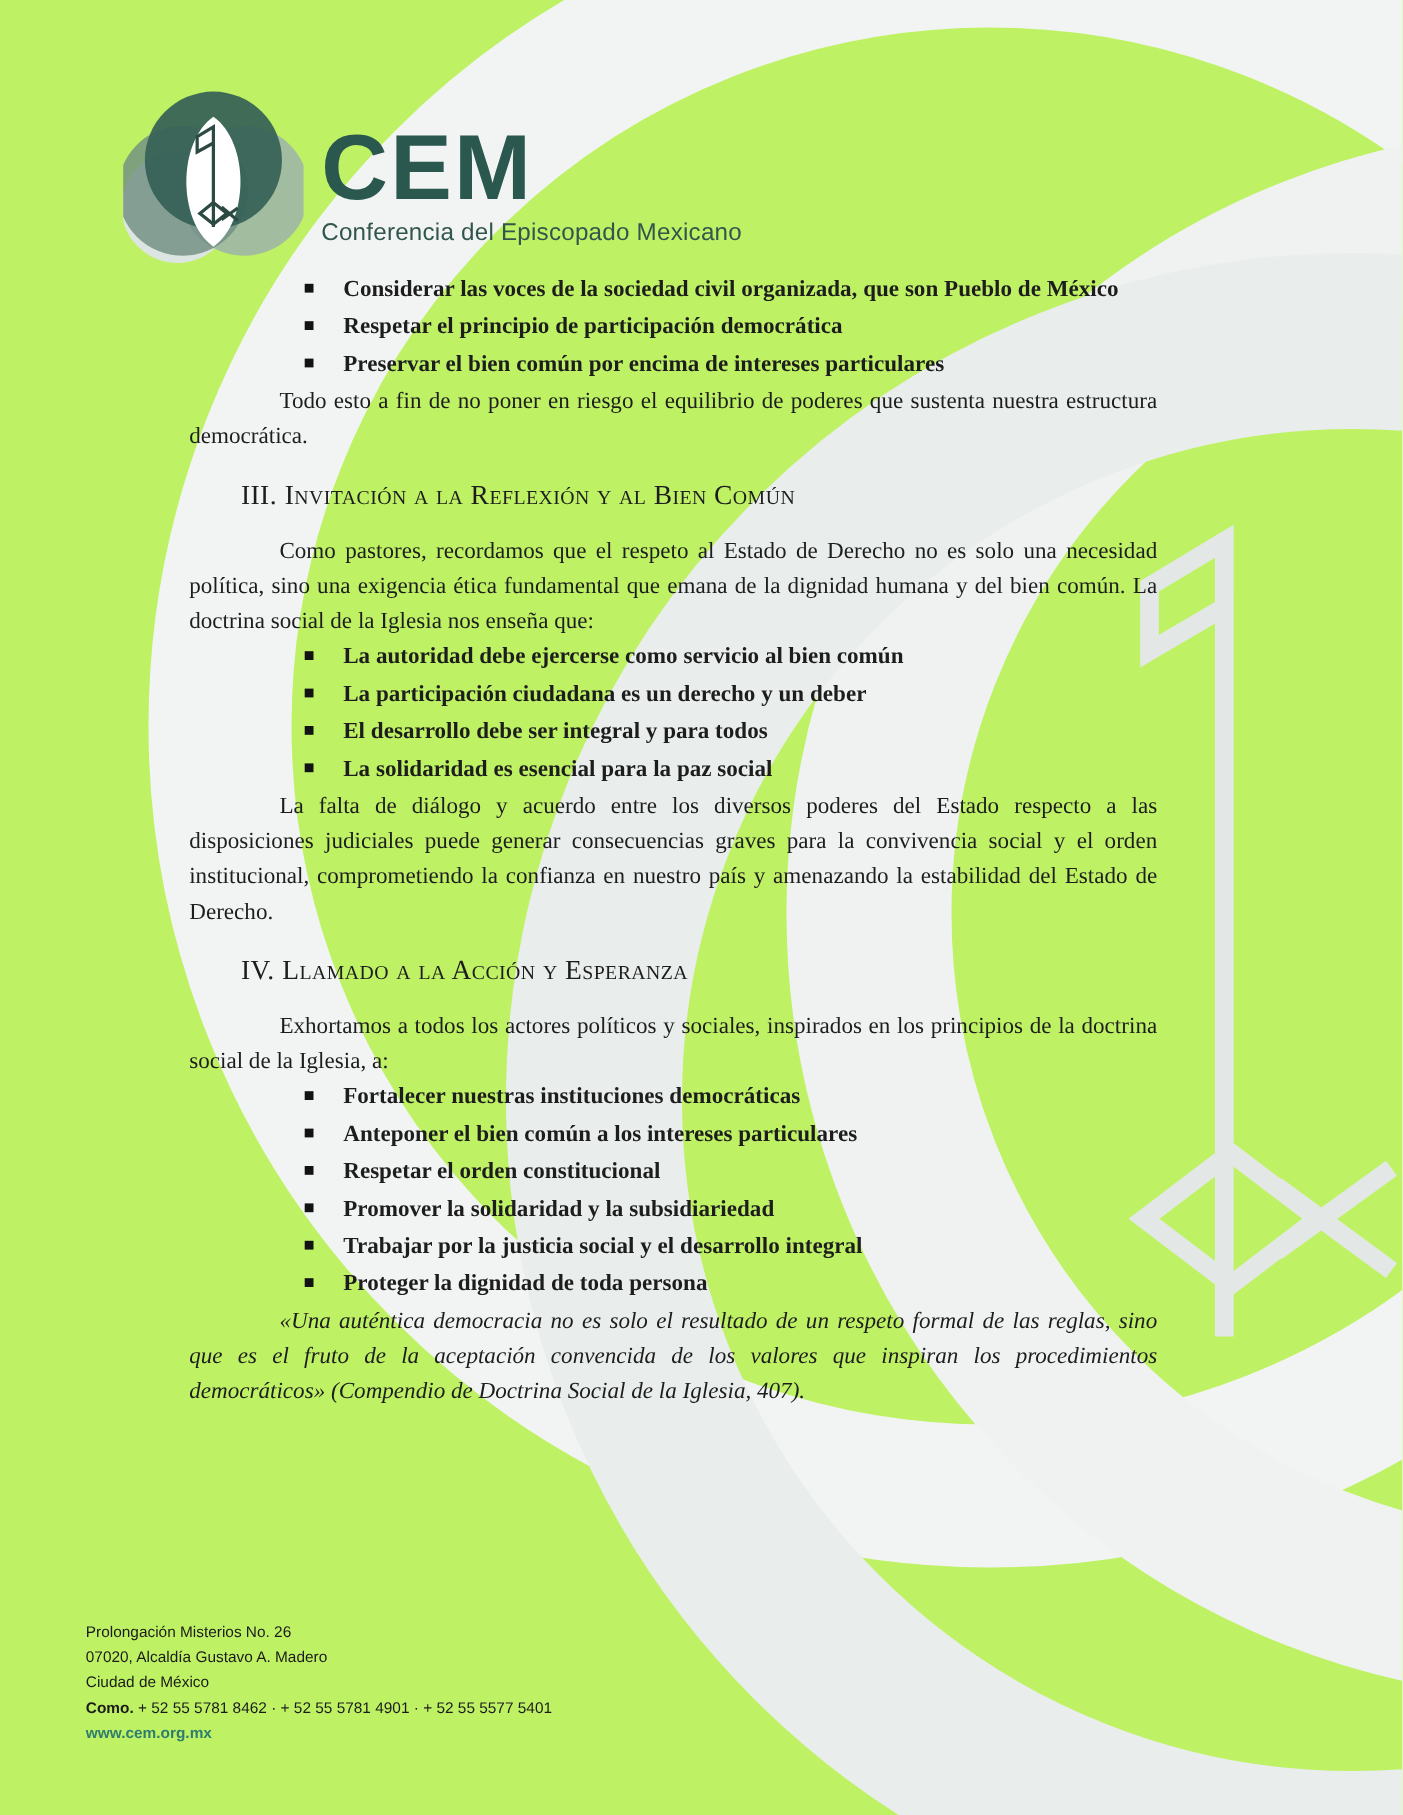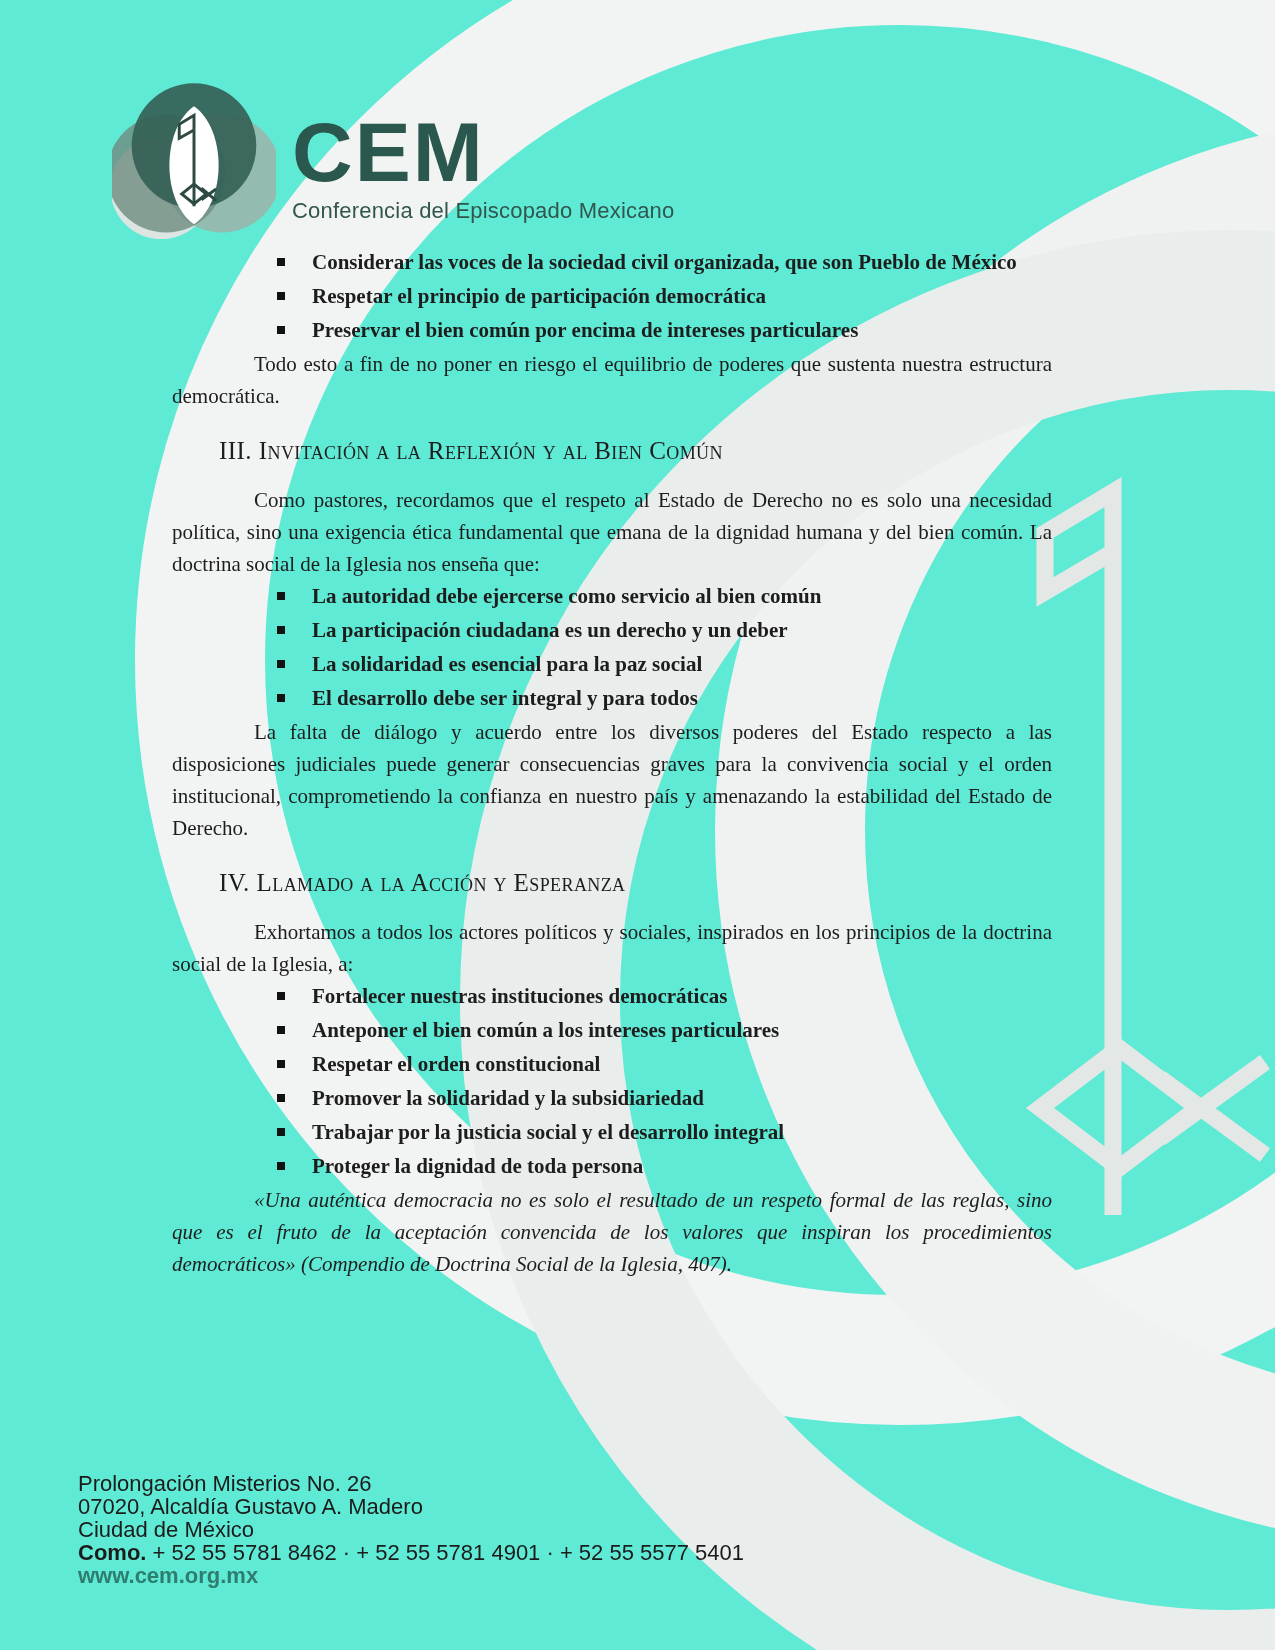--- a/index.html
+++ b/index.html
@@ -1,18 +1,18 @@
 <!DOCTYPE html>
 <html><head>
 <meta charset="utf-8">
 <style>
   html, body { margin:0; padding:0; background:#ffffff; }
   .page {
     position:relative; width:1275px; height:1650px;
-    background:#5eead4; overflow:hidden;
+    background:#bef264; overflow:hidden;
     font-family:"Liberation Serif", "DejaVu Serif", serif;
     color:#1d1d1d;
   }
   
   .watermark { position:absolute; left:0; top:0; width:1275px; height:1650px; z-index:0; }
   
   .header { position:absolute; left:112px; top:80px; z-index:1; display:flex; align-items:flex-start; }
   .logo-mark { width:164px; height:164px; flex:0 0 auto; }
   .logo-text { margin-left:16px; padding-top:34px; font-family:"Liberation Sans", sans-serif; }
   .acronym {
@@ -43,21 +43,21 @@
   .mt-para { margin-top:12px; }
   .mt-list { margin-top:10px; }
   .quote {
     font-style:italic; font-size:20px; line-height:30px;
     text-align:justify; text-indent:82px; margin-top:30px;
   }
   
   .footer {
     position:absolute; left:78px; top:1472px; z-index:1;
     font-family:"Liberation Sans", sans-serif;
-    font-size:22px; line-height:23px; color:#1b1b1b;
+    font-size:14px; line-height:23px; color:#1b1b1b;
   }
   .footer .bold { font-weight:bold; }
   .footer .website { color:#2f7d6e; font-weight:bold; text-decoration:none; }
 </style>
 </head>
 <body>
 
 <div class="page">
 
   <svg class="watermark" viewBox="0 0 1275 1650" xmlns="http://www.w3.org/2000/svg" aria-hidden="true">
@@ -104,22 +104,22 @@
 
     <p class="body indent">Todo esto a fin de no poner en riesgo el equilibrio de poderes que sustenta nuestra estructura democrática.</p>
 
     <h2 class="section"><span class="num">III.</span><span>Invitación a la Reflexión y al Bien Común</span></h2>
 
     <p class="body indent">Como pastores, recordamos que el respeto al Estado de Derecho no es solo una necesidad política, sino una exigencia ética fundamental que emana de la dignidad humana y del bien común. La doctrina social de la Iglesia nos enseña que:</p>
 
     <ul class="bullets mt-list">
       <li><span class="sq"></span><span>La autoridad debe ejercerse como servicio al bien común</span></li>
       <li><span class="sq"></span><span>La participación ciudadana es un derecho y un deber</span></li>
+      <li><span class="sq"></span><span>El desarrollo debe ser integral y para todos</span></li>
       <li><span class="sq"></span><span>La solidaridad es esencial para la paz social</span></li>
-      <li><span class="sq"></span><span>El desarrollo debe ser integral y para todos</span></li>
     </ul>
 
     <p class="body indent mt-para">La falta de diálogo y acuerdo entre los diversos poderes del Estado respecto a las disposiciones judiciales puede generar consecuencias graves para la convivencia social y el orden institucional, comprometiendo la confianza en nuestro país y amenazando la estabilidad del Estado de Derecho.</p>
 
     <h2 class="section"><span class="num">IV.</span><span>Llamado a la Acción y Esperanza</span></h2>
 
     <p class="body indent">Exhortamos a todos los actores políticos y sociales, inspirados en los principios de la doctrina social de la Iglesia, a:</p>
 
     <ul class="bullets mt-list">
       <li><span class="sq"></span><span>Fortalecer nuestras instituciones democráticas</span></li>

